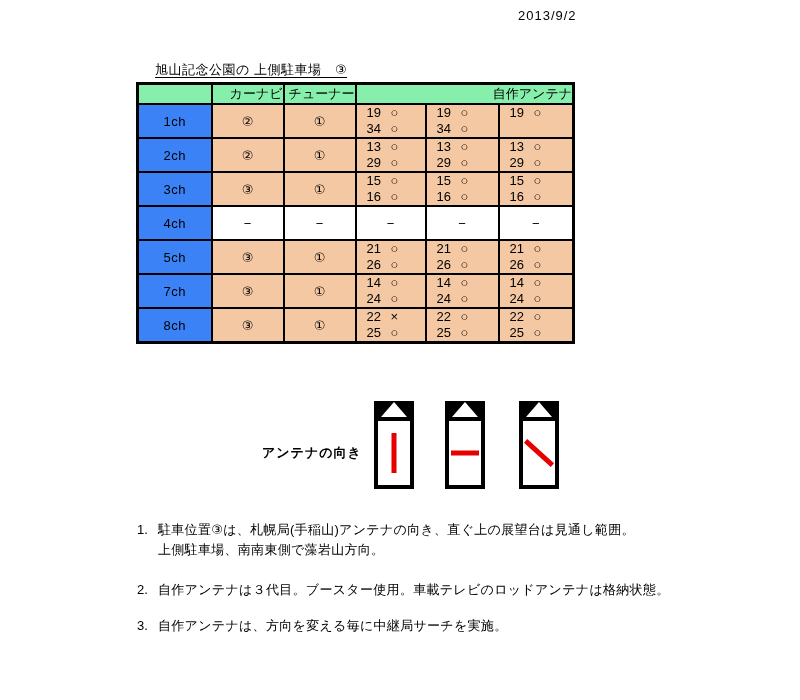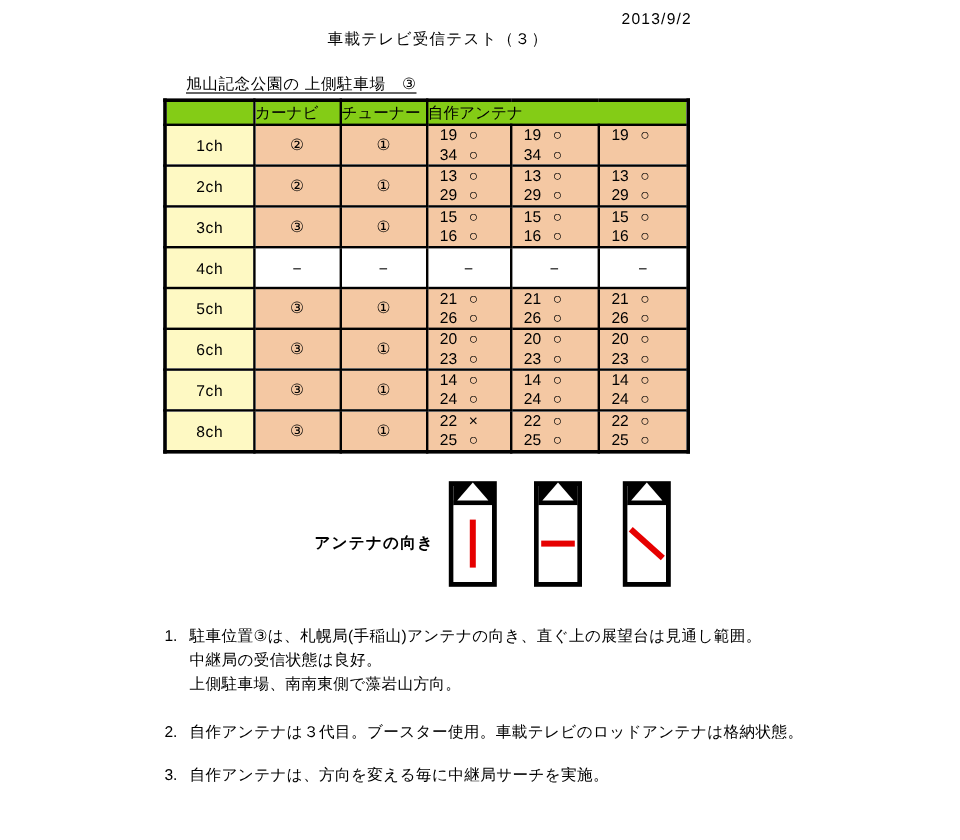--- a/index.html
+++ b/index.html
@@ -9,23 +9,23 @@
 
   .date { position:absolute; left:508px; top:8px; font-size:13px; letter-spacing:1px;margin-left:10px; }
   .doc-title { position:absolute; left:273px; top:24px; font-size:13px; letter-spacing:1px; }
   .tbl-caption { position:absolute; left:155px; top:61px; font-size:13px;
                  text-decoration:underline; text-underline-offset:3px; letter-spacing:0.5px; }
 
   .tbl-wrap { position:absolute; left:136px; top:82px; }
   table.tbl { border-collapse:collapse; table-layout:fixed; border:3px solid #000; }
   table.tbl th, table.tbl td { border:2px solid #000; font-weight:normal; font-size:13px;
                                overflow:hidden; }
-  table.tbl th { height:16px; text-align:left; background:#84cc16; }
+  table.tbl th { height:16px; text-align:right; background:#86efac; }
   table.tbl td { height:34px; }
-  td.ch  { text-align:center; background:#fef9c3; letter-spacing:0.5px; }
+  td.ch  { text-align:center; background:#3b82f6; letter-spacing:0.5px; }
   td.num { text-align:center; vertical-align:middle; font-size:14px; }
   td.ant { vertical-align:middle; padding-left:10px; }
   td.shade { background:#F4C8A3; }
   .ln { line-height:16px; height:16px; word-spacing:6px; white-space:pre; }
 
   
   .ant-label { position:absolute; left:262px; top:444px; font-weight:bold; font-size:13px;
                letter-spacing:1px; }
   .ant-box { position:absolute; top:401px; width:40px; height:88px; border:4px solid #000;
              background:#fff; display:flex; flex-direction:column; }
@@ -49,21 +49,20 @@
   .note-num { width:21px; flex:0 0 21px; line-height:20px; }
   .note-lines { flex:1; }
   .note-lines div { line-height:20px; letter-spacing:0.3px; }
 </style>
 </head>
 <body>
 
 <div class="page">
 
   <div class="date">2013/9/2</div>
-  <div class="doc-title">車載テレビ受信テスト（３）</div>
   <div class="tbl-caption">旭山記念公園の 上側駐車場　③</div>
 
   <div class="tbl-wrap">
     <table class="tbl">
       <colgroup>
         <col style="width:74px">
           <col style="width:72px">
           <col style="width:72px">
         <col style="width:70px">
           <col style="width:73px">
@@ -151,37 +150,20 @@
         <td class="ant shade">
           <div class="ln">21 ○</div>
           <div class="ln">26 ○</div>
         </td>
         <td class="ant shade">
           <div class="ln">21 ○</div>
           <div class="ln">26 ○</div>
         </td>
       </tr>
 
-      <tr>
-        <td class="ch">6ch</td>
-        <td class="num shade">③</td>
-        <td class="num shade">①</td>
-        <td class="ant shade">
-          <div class="ln">20 ○</div>
-          <div class="ln">23 ○</div>
-        </td>
-        <td class="ant shade">
-          <div class="ln">20 ○</div>
-          <div class="ln">23 ○</div>
-        </td>
-        <td class="ant shade">
-          <div class="ln">20 ○</div>
-          <div class="ln">23 ○</div>
-        </td>
-      </tr>
 
       <tr>
         <td class="ch">7ch</td>
         <td class="num shade">③</td>
         <td class="num shade">①</td>
         <td class="ant shade">
           <div class="ln">14 ○</div>
           <div class="ln">24 ○</div>
         </td>
         <td class="ant shade">
@@ -234,21 +216,20 @@
     <div class="abody">
       <div class="mark"></div>
     </div>
   </div>
 
   <div class="notes">
     <div class="note n1">
       <span class="note-num">1.</span>
       <span class="note-lines">
         <div>駐車位置③は、札幌局(手稲山)アンテナの向き、直ぐ上の展望台は見通し範囲。</div>
-        <div>中継局の受信状態は良好。</div>
         <div>上側駐車場、南南東側で藻岩山方向。</div>
       </span>
     </div>
     <div class="note n2">
       <span class="note-num">2.</span>
       <span class="note-lines">
         <div>自作アンテナは３代目。ブースター使用。車載テレビのロッドアンテナは格納状態。</div>
       </span>
     </div>
     <div class="note n3">

